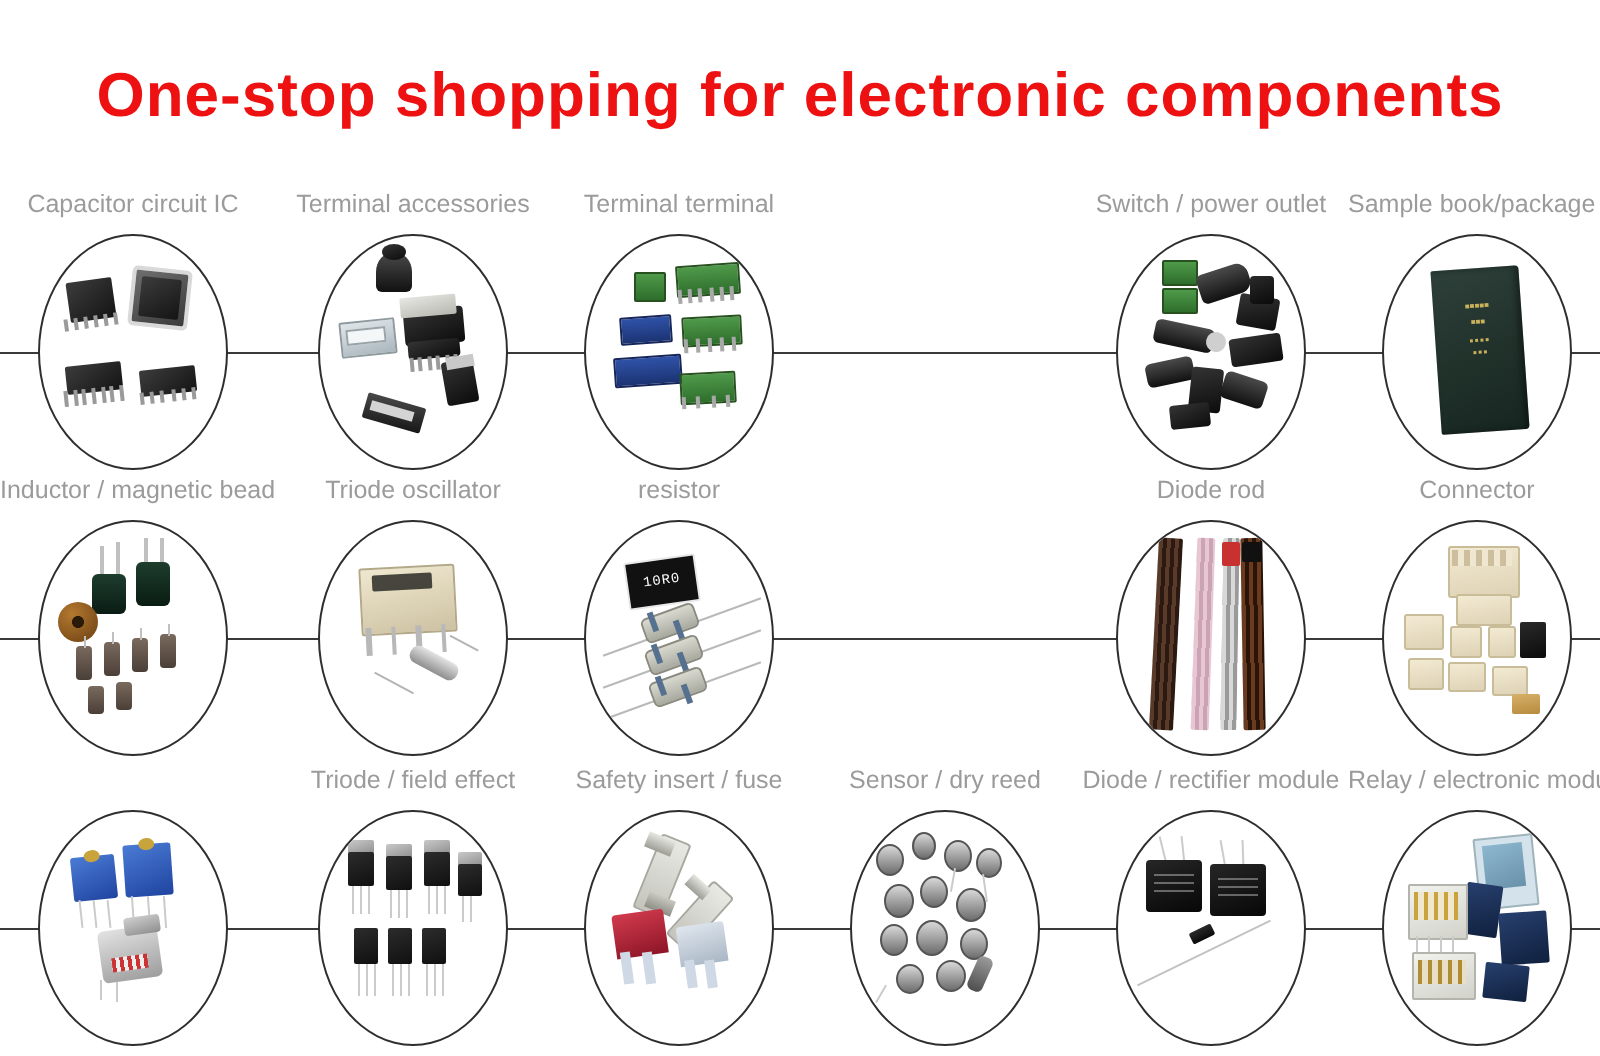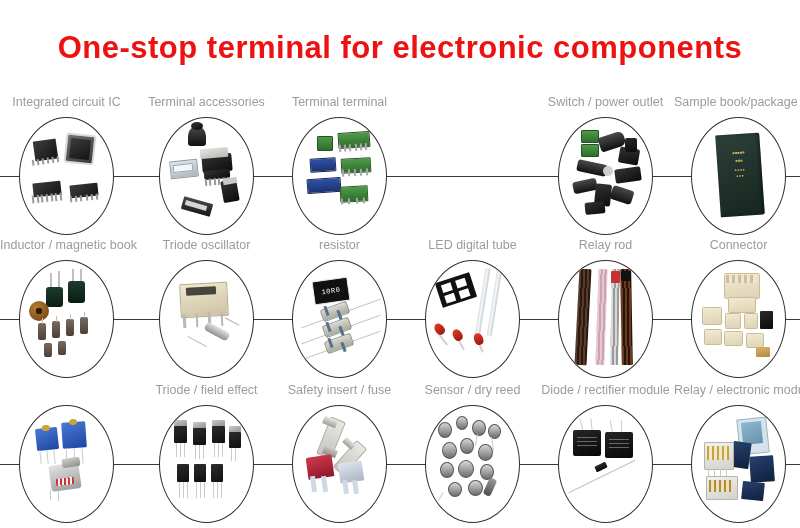--- a/index.html
+++ b/index.html
@@ -295,27 +295,27 @@
     border-radius: 3px;
   }
   .axial-ind {
     background: linear-gradient(180deg, #7a6a5e, #4a3f37);
     border-radius: 2px;
   }
 </style>
 </head>
 <body>
 
-<div id="page-title">One-stop terminal for electronic components</div>
+<div id="page-title">One-stop shopping for electronic components</div>
 
 <div class="row row-1">
   <div class="connector-line"></div>
 
   <div class="cell" style="left:0px;">
-    <div class="cell-label">Integrated circuit IC</div>
+    <div class="cell-label">Capacitor circuit IC</div>
     <div class="bubble">
       <div class="bubble-inner">
         <div class="p chip" style="left:14px;top:22px;width:23px;height:20px;transform:rotate(-8deg);"></div>
         <div class="p" style="left:12px;top:40px;width:27px;height:6px;transform:rotate(-8deg);display:flex;justify-content:space-between;">
           <i style="width:2px;height:6px;background:#9a9a9a;"></i>
             <i style="width:2px;height:6px;background:#9a9a9a;"></i>
             <i style="width:2px;height:6px;background:#9a9a9a;"></i>
             <i style="width:2px;height:6px;background:#9a9a9a;"></i>
             <i style="width:2px;height:6px;background:#9a9a9a;"></i>
             <i style="width:2px;height:6px;background:#9a9a9a;"></i>
@@ -440,21 +440,21 @@
         </div>
       </div>
     </div>
   </div>
 </div>
 
 <div class="row row-2">
   <div class="connector-line"></div>
 
   <div class="cell" style="left:0px;">
-    <div class="cell-label">Inductor / magnetic book</div>
+    <div class="cell-label">Inductor / magnetic bead</div>
     <div class="bubble">
       <div class="bubble-inner">
         <div class="p" style="left:30px;top:12px;width:1.5px;height:16px;background:#c0c0c0;"></div>
         <div class="p" style="left:38px;top:10px;width:1.5px;height:18px;background:#c0c0c0;"></div>
         <div class="p drum" style="left:26px;top:26px;width:17px;height:20px;"></div>
         <div class="p" style="left:52px;top:8px;width:1.5px;height:14px;background:#c0c0c0;"></div>
         <div class="p" style="left:60px;top:8px;width:1.5px;height:14px;background:#c0c0c0;"></div>
         <div class="p drum" style="left:48px;top:20px;width:17px;height:22px;"></div>
         <div class="p toroid" style="left:9px;top:40px;width:20px;height:20px;"></div>
         <div class="p" style="left:13px;top:44px;width:12px;height:12px;background:radial-gradient(circle,#2a1a08 35%,transparent 36%);"></div>
@@ -505,44 +505,23 @@
         <div class="p" style="left:34px;top:61px;width:2.5px;height:10px;background:#56708f;transform:rotate(-20deg);"></div>
         <div class="p" style="left:47px;top:65px;width:2.5px;height:10px;background:#56708f;transform:rotate(-20deg);"></div>
         <div class="p res-lead" style="left:6px;top:84px;width:84px;transform:rotate(-20deg);"></div>
         <div class="p res-body" style="left:32px;top:76px;width:26px;height:11px;transform:rotate(-20deg);"></div>
         <div class="p" style="left:36px;top:77px;width:2.5px;height:10px;background:#56708f;transform:rotate(-20deg);"></div>
         <div class="p" style="left:49px;top:81px;width:2.5px;height:10px;background:#56708f;transform:rotate(-20deg);"></div>
       </div>
     </div>
   </div>
 
-  <div class="cell" style="left:406px;">
-    <div class="cell-label">LED digital tube</div>
-    <div class="bubble">
-      <div class="bubble-inner">
-        <div class="p seg-display" style="left:12px;top:16px;width:36px;height:26px;">
-          <div class="seg-dot" style="left:5px;top:4px;width:10px;height:8px;"></div>
-          <div class="seg-dot" style="left:20px;top:4px;width:10px;height:8px;"></div>
-          <div class="seg-dot" style="left:5px;top:15px;width:10px;height:8px;"></div>
-          <div class="seg-dot" style="left:20px;top:15px;width:10px;height:8px;"></div>
-        </div>
-        <div class="p tube" style="left:54px;top:6px;width:5px;height:72px;transform:rotate(9deg);"></div>
-        <div class="p tube" style="left:66px;top:6px;width:5px;height:70px;transform:rotate(9deg);"></div>
-        <div class="p" style="left:14px;top:66px;width:2px;height:20px;background:#d0d0d0;transform:rotate(-38deg);"></div>
-        <div class="p led" style="left:9px;top:62px;width:9px;height:12px;transform:rotate(-38deg);"></div>
-        <div class="p" style="left:32px;top:70px;width:2px;height:20px;background:#d0d0d0;transform:rotate(-30deg);"></div>
-        <div class="p led" style="left:27px;top:68px;width:9px;height:12px;transform:rotate(-30deg);"></div>
-        <div class="p" style="left:52px;top:72px;width:2px;height:20px;background:#d0d0d0;transform:rotate(-22deg);"></div>
-        <div class="p led" style="left:48px;top:72px;width:9px;height:12px;transform:rotate(-22deg);"></div>
-      </div>
-    </div>
-  </div>
 
   <div class="cell" style="left:539px;">
-    <div class="cell-label">Relay rod</div>
+    <div class="cell-label">Diode rod</div>
     <div class="bubble">
       <div class="bubble-inner">
         <div class="p cable" style="left:18px;top:8px;width:12px;height:96px;background:repeating-linear-gradient(90deg,#5a3b2a 0 2px,#2c1a12 2px 4px);transform:rotate(3deg);"></div>
         <div class="p cable" style="left:38px;top:8px;width:9px;height:96px;background:repeating-linear-gradient(90deg,#e8c6d2 0 2px,#caa3b4 2px 4px);transform:rotate(2deg);"></div>
         <div class="p cable" style="left:52px;top:8px;width:8px;height:96px;background:repeating-linear-gradient(90deg,#d8d8d8 0 2px,#9a9a9a 2px 4px);transform:rotate(1deg);"></div>
         <div class="p cable" style="left:62px;top:8px;width:11px;height:96px;background:repeating-linear-gradient(90deg,#6b3b20 0 2px,#2a1408 2px 4px);transform:rotate(-1deg);"></div>
         <div class="p" style="left:52px;top:10px;width:9px;height:12px;background:#c93030;border-radius:1px;"></div>
         <div class="p" style="left:62px;top:10px;width:10px;height:10px;background:#111;border-radius:1px;"></div>
       </div>
     </div>

